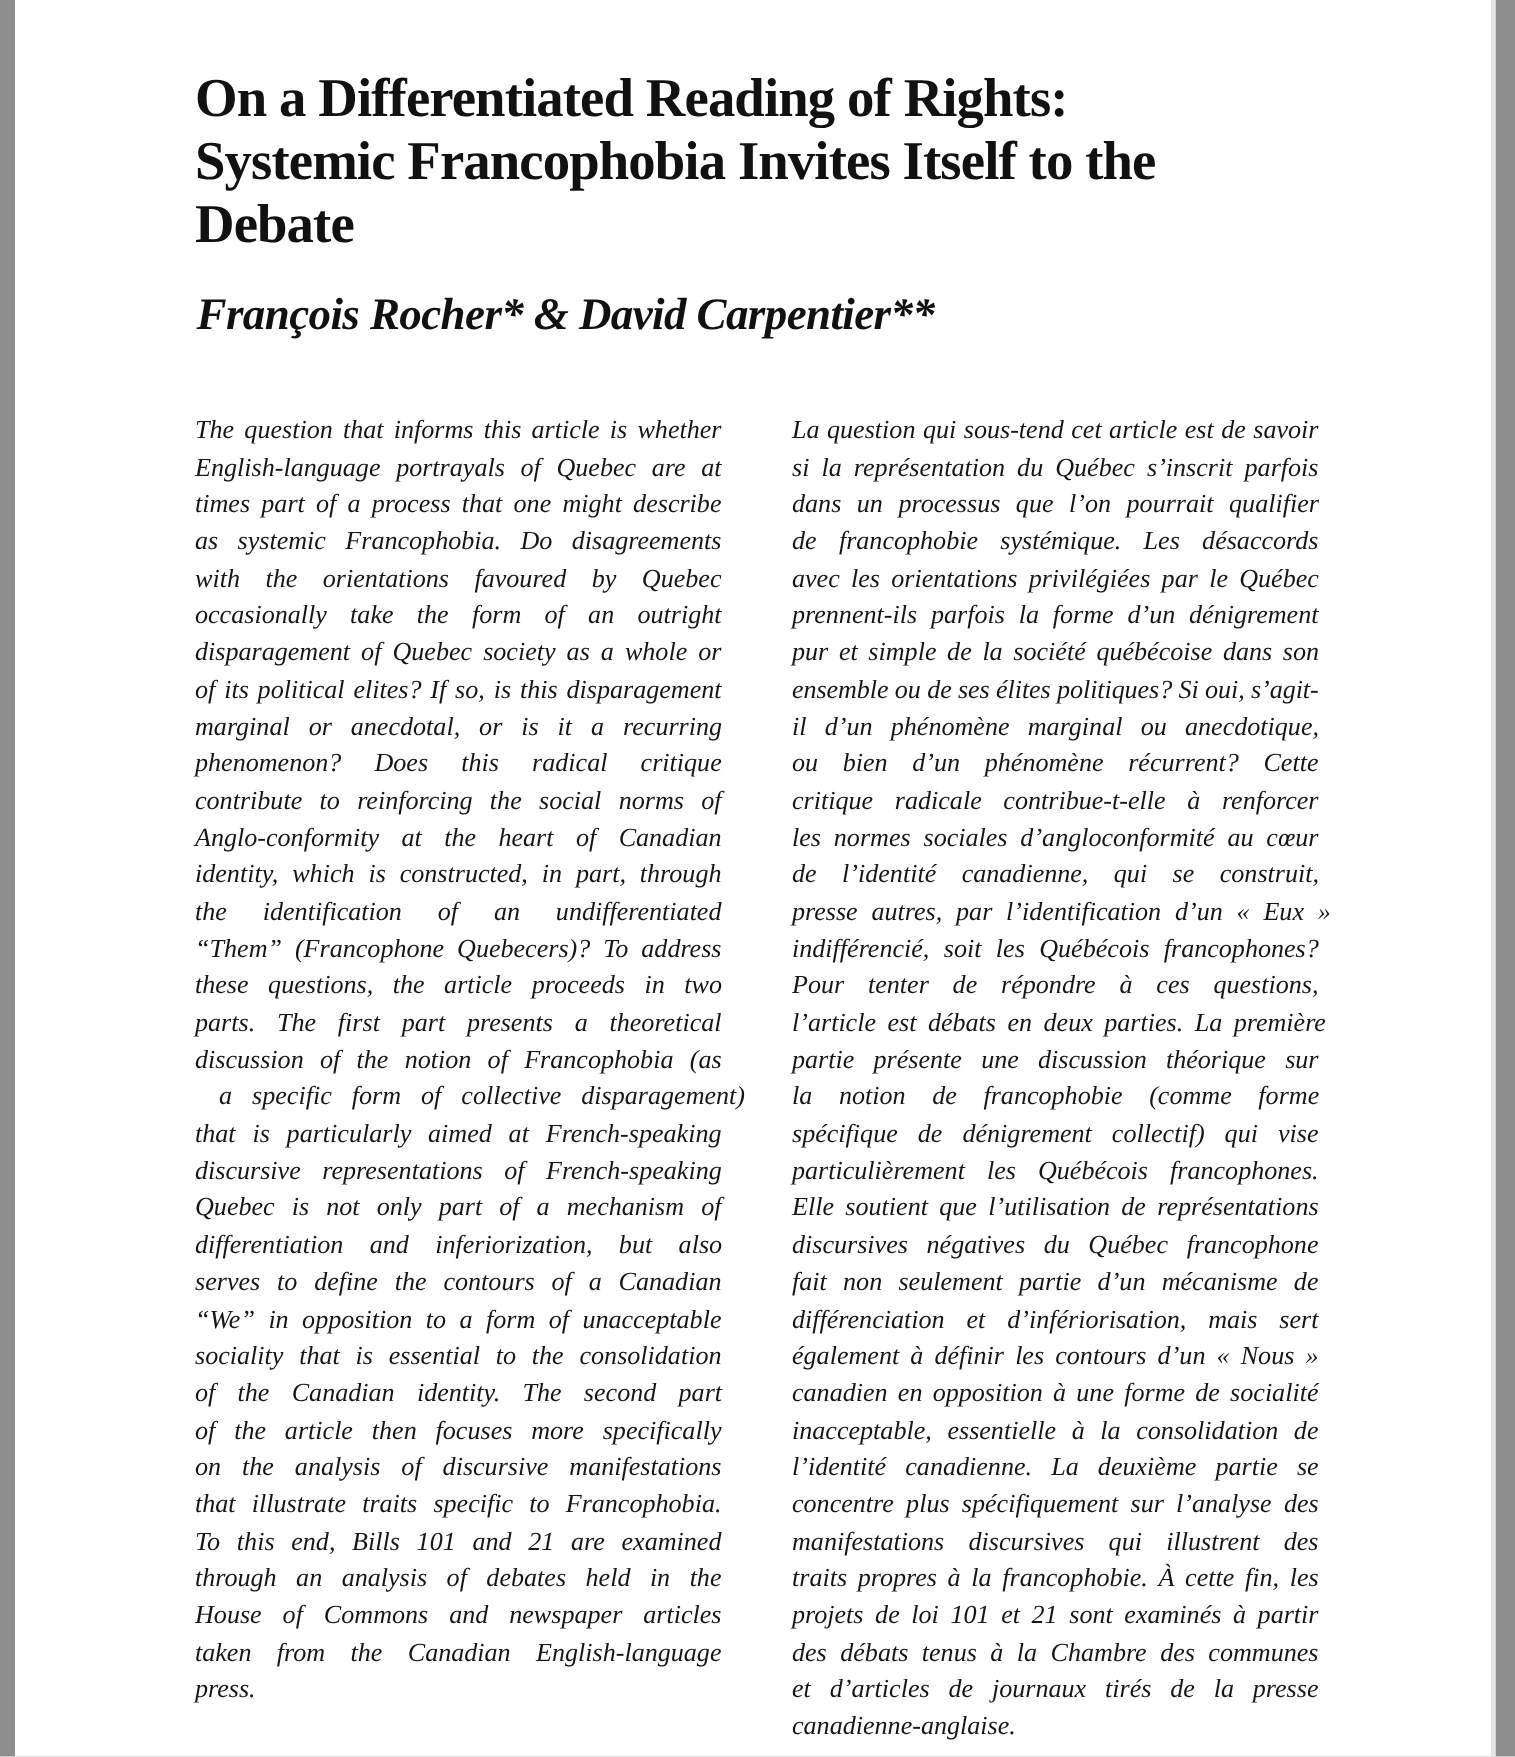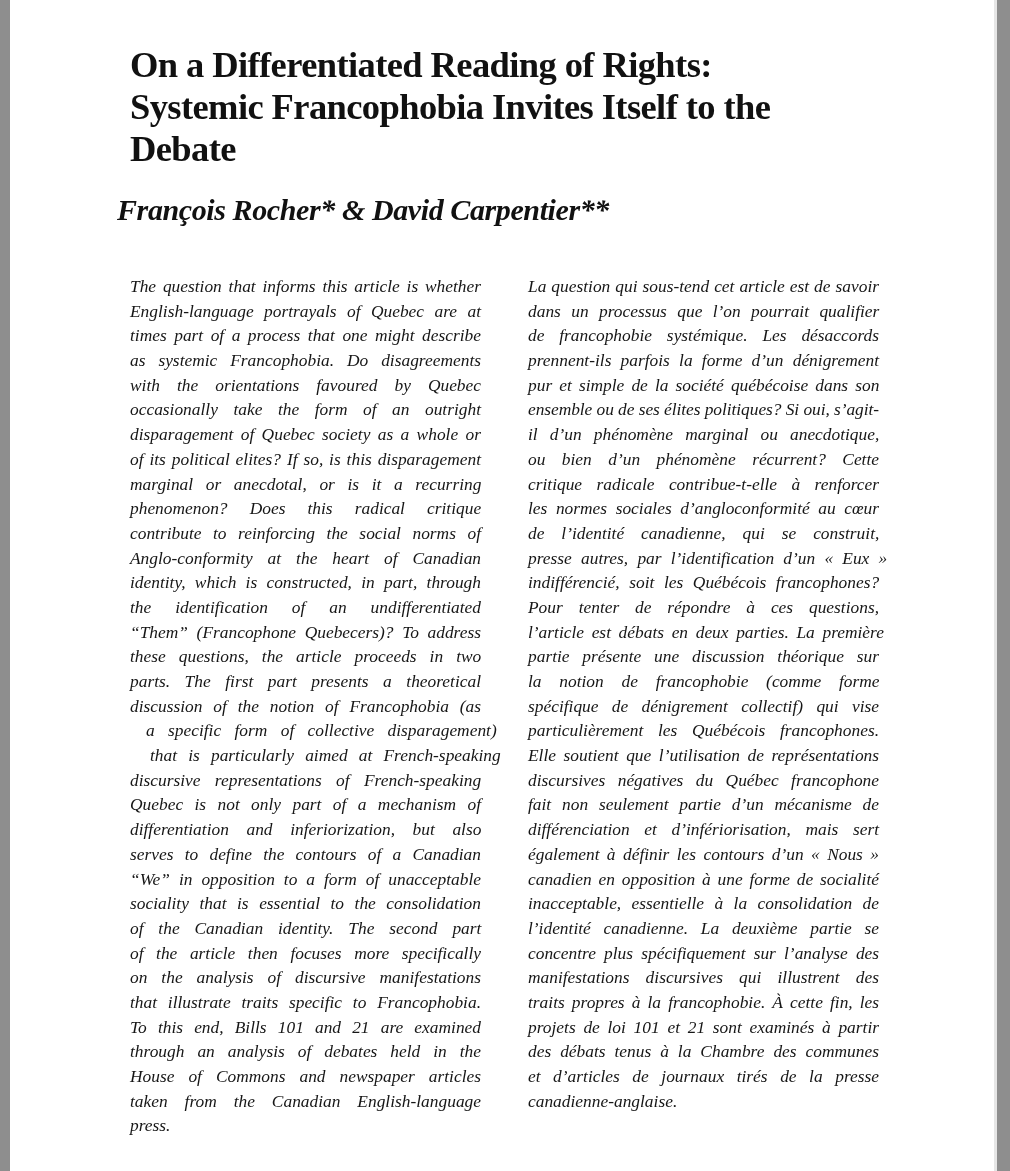--- a/index.html
+++ b/index.html
@@ -17,21 +17,21 @@
   }
   .title {
     position: absolute; left: 120px; top: 44px; width: 760px;
     font-family: "Liberation Serif", serif;
     font-weight: bold; font-size: 36.5px; line-height: 42px;
     color: #111; letter-spacing: -0.6px;
     margin: 0;
   }
   .title .tline { display: block; white-space: nowrap; }
   .authors {
-    position: absolute; left: 107px; top: 190px;
+    position: absolute; left: 121px; top: 190px;
     font-family: "Liberation Serif", serif;
     font-weight: bold; font-style: italic; font-size: 30px; line-height: 40px;
     color: #111; letter-spacing: -0.4px;
     margin: 0; white-space: nowrap;
   }
   .col {
     position: absolute; top: 274px; width: 351px;
     font-family: "Liberation Serif", serif;
     font-style: italic; font-size: 17.4px; line-height: 24.7px;
     color: #161616;
@@ -69,41 +69,43 @@
       <span class="ln" style="display: block; word-spacing: 17.75px;">phenomenon? Does this radical critique</span>
       <span class="ln" style="display: block; word-spacing: 7.16667px;">contribute to reinforcing the social norms of</span>
       <span class="ln" style="display: block; word-spacing: 10.6px;">Anglo-conformity at the heart of Canadian</span>
       <span class="ln" style="display: block; word-spacing: 4.83333px;">identity, which is constructed, in part, through</span>
       <span class="ln" style="display: block; word-spacing: 19.5px;">the identification of an undifferentiated</span>
       <span class="ln" style="display: block; word-spacing: 4.25px;">“Them” (Francophone Quebecers)? To address</span>
       <span class="ln" style="display: block; word-spacing: 8.66667px;">these questions, the article proceeds in two</span>
       <span class="ln" style="display: block; word-spacing: 10.1667px;">parts. The first part presents a theoretical</span>
       <span class="ln" style="display: block; word-spacing: 6.5px;">discussion of the notion of Francophobia (as</span>
       <span class="ln" style="display: block; word-spacing: 9px; margin-left: 16px;">a specific form of collective disparagement)</span>
-      <span class="ln" style="display: block; word-spacing: 6.8px; margin-left: 20px;">that is particularly aimed at French-speaking</span>
+      <span class="ln" style="display: block; word-spacing: 6.8px;">that is particularly aimed at French-speaking</span>
       <span class="ln" style="display: block; word-spacing: 10px;">discursive representations of French-speaking</span>
       <span class="ln" style="display: block; word-spacing: 7px;">Quebec is not only part of a mechanism of</span>
       <span class="ln" style="display: block; word-spacing: 13.25px;">differentiation and inferiorization, but also</span>
       <span class="ln" style="display: block; word-spacing: 6.85714px;">serves to define the contours of a Canadian</span>
       <span class="ln" style="display: block; word-spacing: 4.57143px;">“We” in opposition to a form of unacceptable</span>
       <span class="ln" style="display: block; word-spacing: 6.16667px;">sociality that is essential to the consolidation</span>
       <span class="ln" style="display: block; word-spacing: 10.5px;">of the Canadian identity. The second part</span>
       <span class="ln" style="display: block; word-spacing: 8.16667px;">of the article then focuses more specifically</span>
       <span class="ln" style="display: block; word-spacing: 9.6px;">on the analysis of discursive manifestations</span>
       <span class="ln" style="display: block; word-spacing: 6.4px;">that illustrate traits specific to Francophobia.</span>
       <span class="ln" style="display: block; word-spacing: 6.75px;">To this end, Bills 101 and 21 are examined</span>
       <span class="ln" style="display: block; word-spacing: 8.57143px;">through an analysis of debates held in the</span>
       <span class="ln" style="display: block; word-spacing: 9.6px;">House of Commons and newspaper articles</span>
       <span class="ln" style="display: block; word-spacing: 12.5px;">taken from the Canadian English-language</span>
       <span class="ln last">press.</span>
     </div>
   <div class="col fr" id="col-fr">
       <span class="ln" style="display: block; word-spacing: 0.625px;">La question qui sous-tend cet article est de savoir</span>
+      <span class="ln" style="display: block; word-spacing: 3.66667px;">si la représentation du Québec s’inscrit parfois</span>
       <span class="ln" style="display: block; word-spacing: 6px;">dans un processus que l’on pourrait qualifier</span>
       <span class="ln" style="display: block; word-spacing: 10.5px;">de francophobie systémique. Les désaccords</span>
+      <span class="ln" style="display: block; word-spacing: 3.16667px;">avec les orientations privilégiées par le Québec</span>
       <span class="ln" style="display: block; word-spacing: 4.8px;">prennent-ils parfois la forme d’un dénigrement</span>
       <span class="ln" style="display: block; word-spacing: 2.75px;">pur et simple de la société québécoise dans son</span>
       <span class="ln" style="display: block; letter-spacing: -0.0566038px;">ensemble ou de ses élites politiques? Si oui, s’agit-</span>
       <span class="ln" style="display: block; word-spacing: 7.8px;">il d’un phénomène marginal ou anecdotique,</span>
       <span class="ln" style="display: block; word-spacing: 12px;">ou bien d’un phénomène récurrent? Cette</span>
       <span class="ln" style="display: block; word-spacing: 10px;">critique radicale contribue-t-elle à renforcer</span>
       <span class="ln" style="display: block; word-spacing: 4.2px;">les normes sociales d’angloconformité au cœur</span>
       <span class="ln" style="display: block; word-spacing: 12.6px;">de l’identité canadienne, qui se construit,</span>
       <span class="ln" style="display: block; word-spacing: 4.85714px;">presse autres, par l’identification d’un « Eux »</span>
       <span class="ln" style="display: block; word-spacing: 5.25px;">indifférencié, soit les Québécois francophones?</span>

